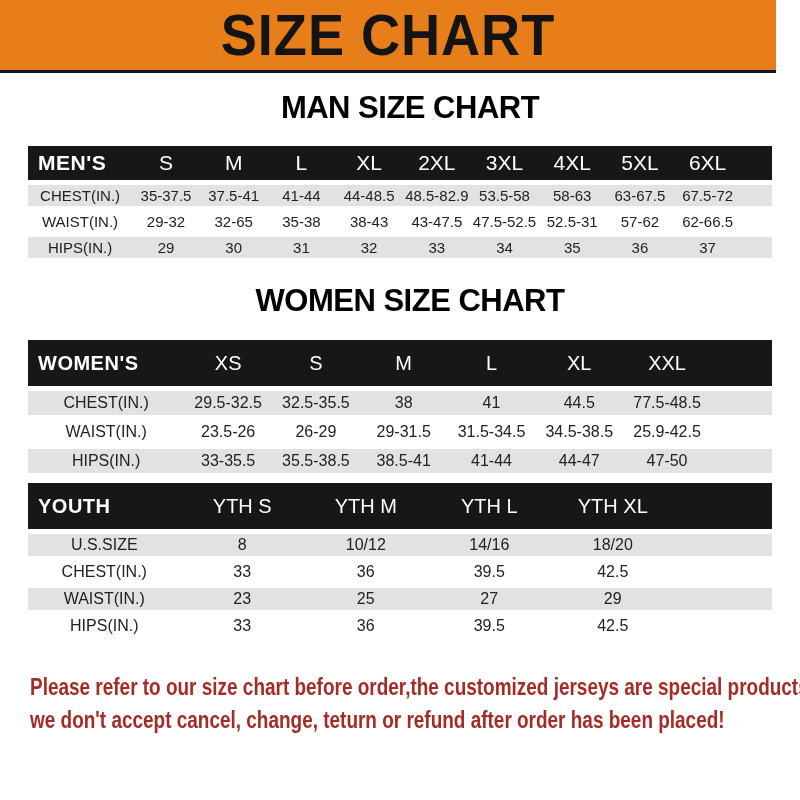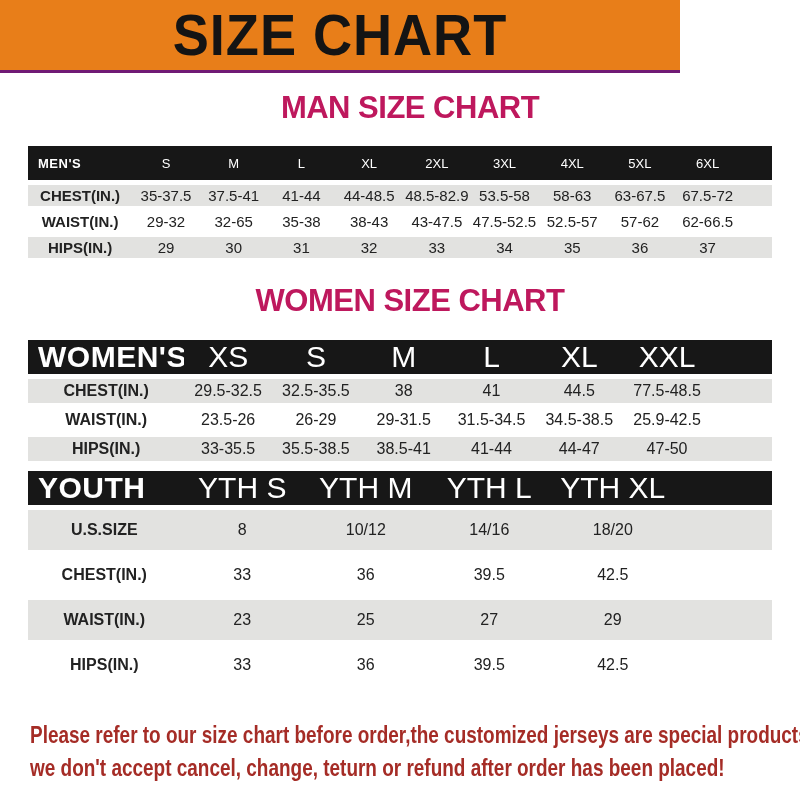--- a/index.html
+++ b/index.html
@@ -7,45 +7,45 @@
     padding: 0;
     width: 800px;
     height: 800px;
     background: #ffffff;
     overflow: hidden;
     font-family: "Liberation Sans", sans-serif;
   }
 
   
   .banner {
-    width: 680px;
+    width: 776px;
     height: 70px;
     background: #e87e19;
-    border-bottom: 3px solid #701a75;
+    border-bottom: 3px solid #0f172a;
     display: flex;
     align-items: center;
     justify-content: center;
   }
   .banner-title {
     margin: 0;
     font-size: 57px;
     line-height: 1;
     font-weight: bold;
     color: #141414;
     letter-spacing: 1px;
     transform: scaleX(0.95);
   }
 
   
   .section-heading {
     margin: 0;
     text-align: center;
     font-size: 31px;
     font-weight: bold;
-    color: #be185d;
+    color: #000000;
     letter-spacing: -0.5px;
     padding-left: 20px;
   }
   #section-men   .section-heading { margin-top: 17px; margin-bottom: 15px; }
   #section-women .section-heading { margin-top: 20px; margin-bottom: 16px; }
   #section-youth .section-heading { margin-top: 40px; margin-bottom: 14px; }
 
   
   .size-table {
     width: 744px;
@@ -68,32 +68,32 @@
   }
   .header-label {
     text-align: left !important;
     padding-left: 10px !important;
     font-weight: bold !important;
     letter-spacing: 0.5px;
   }
   .row-stripe td { background: #e2e2e0; }
   .row-plain  td { background: #ffffff; }
   .size-table td { color: #222222; }
-  .row-label { font-weight: bold; margin-left: 47px; }
-
-  
-  .tbl-men .header-row th { height: 34px; font-size: 13px; }
+  .row-label { font-weight: normal; margin-left: 47px; }
+
+  
+  .tbl-men .header-row th { height: 34px; font-size: 21px; }
   .tbl-men .header-label  { font-size: 23px; }
   .tbl-men td             { height: 21px; font-size: 15px; }
 
   
-  .tbl-women .header-row th, .tbl-youth .header-row th { height: 29px; font-size: 30px; margin-left: 13px; }
+  .tbl-women .header-row th, .tbl-youth .header-row th { height: 46px; font-size: 20px; margin-left: 13px; }
   .tbl-women .header-label,  .tbl-youth .header-label  { font-size: 26px; }
   .tbl-women td, .tbl-youth td { height: 24px; font-size: 16px; }
-  .tbl-youth td { height: 40px; }
+  .tbl-youth td { height: 22px; }
 
   
   .footer-note {
     margin: 28px 0 0 30px;
     width: 955px;
     transform: scaleX(0.79);
     transform-origin: left top;
     color: #a52c26;
     font-size: 24px;
     font-weight: bold;
@@ -155,21 +155,21 @@
             <td></td>
           </tr>
           <tr class="row-plain">
             <td class="row-label">WAIST(IN.)</td>
             <td>29-32</td>
             <td>32-65</td>
             <td>35-38</td>
             <td>38-43</td>
             <td>43-47.5</td>
             <td>47.5-52.5</td>
-            <td>52.5-57</td>
+            <td>52.5-31</td>
             <td>57-62</td>
             <td>62-66.5</td>
             <td></td>
           </tr>
           <tr class="row-stripe">
             <td class="row-label">HIPS(IN.)</td>
             <td>29</td>
             <td>30</td>
             <td>31</td>
             <td>32</td>

